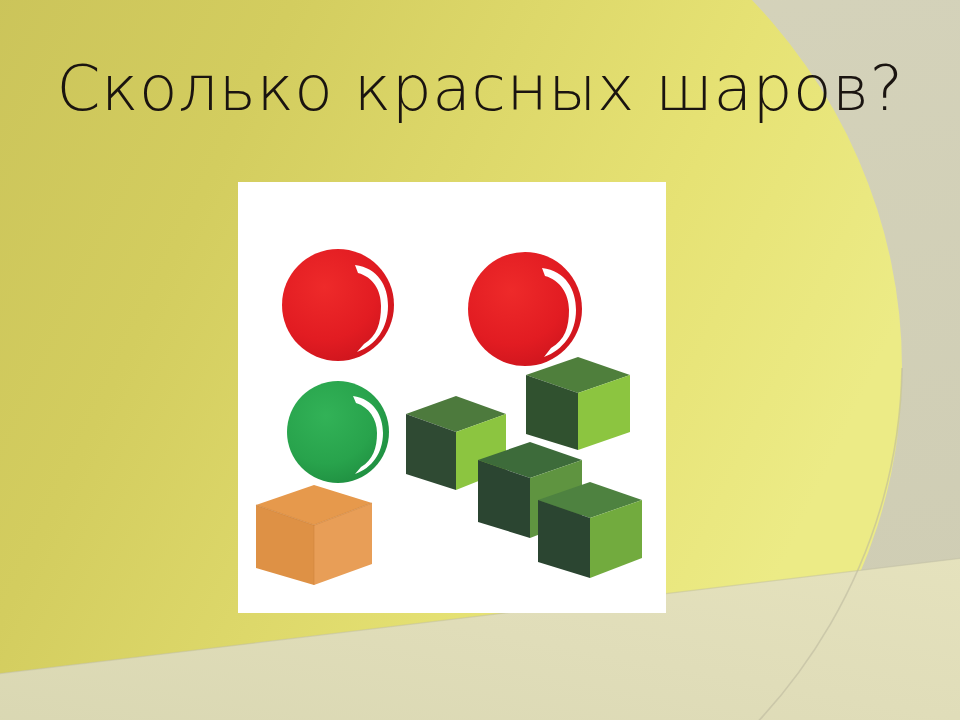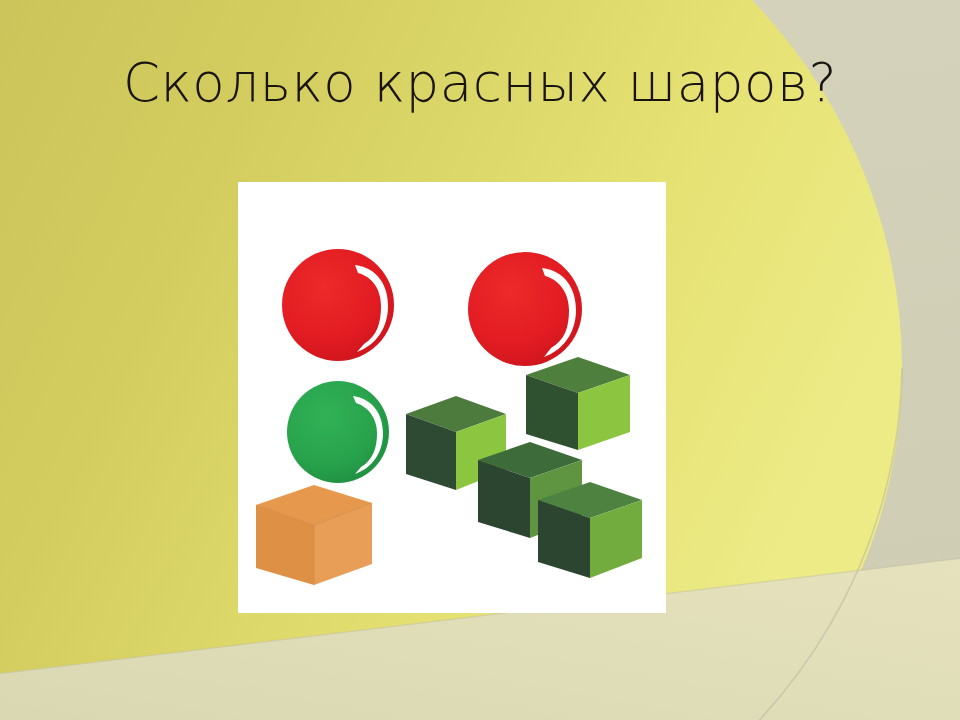--- a/index.html
+++ b/index.html
@@ -32,21 +32,21 @@
   }
 
   
   #title {
     position: absolute;
     left: 0;
     top: 54px;
     width: 960px;
     text-align: center;
     font-family: "DejaVu Sans", sans-serif;
-    font-size: 53px;
+    font-size: 63px;
     font-weight: 300;
     letter-spacing: 0.5px;
     color: #1a1410;
     line-height: 1.1;
     white-space: nowrap;
   }
 
   
   #picture-panel {
     position: absolute;

